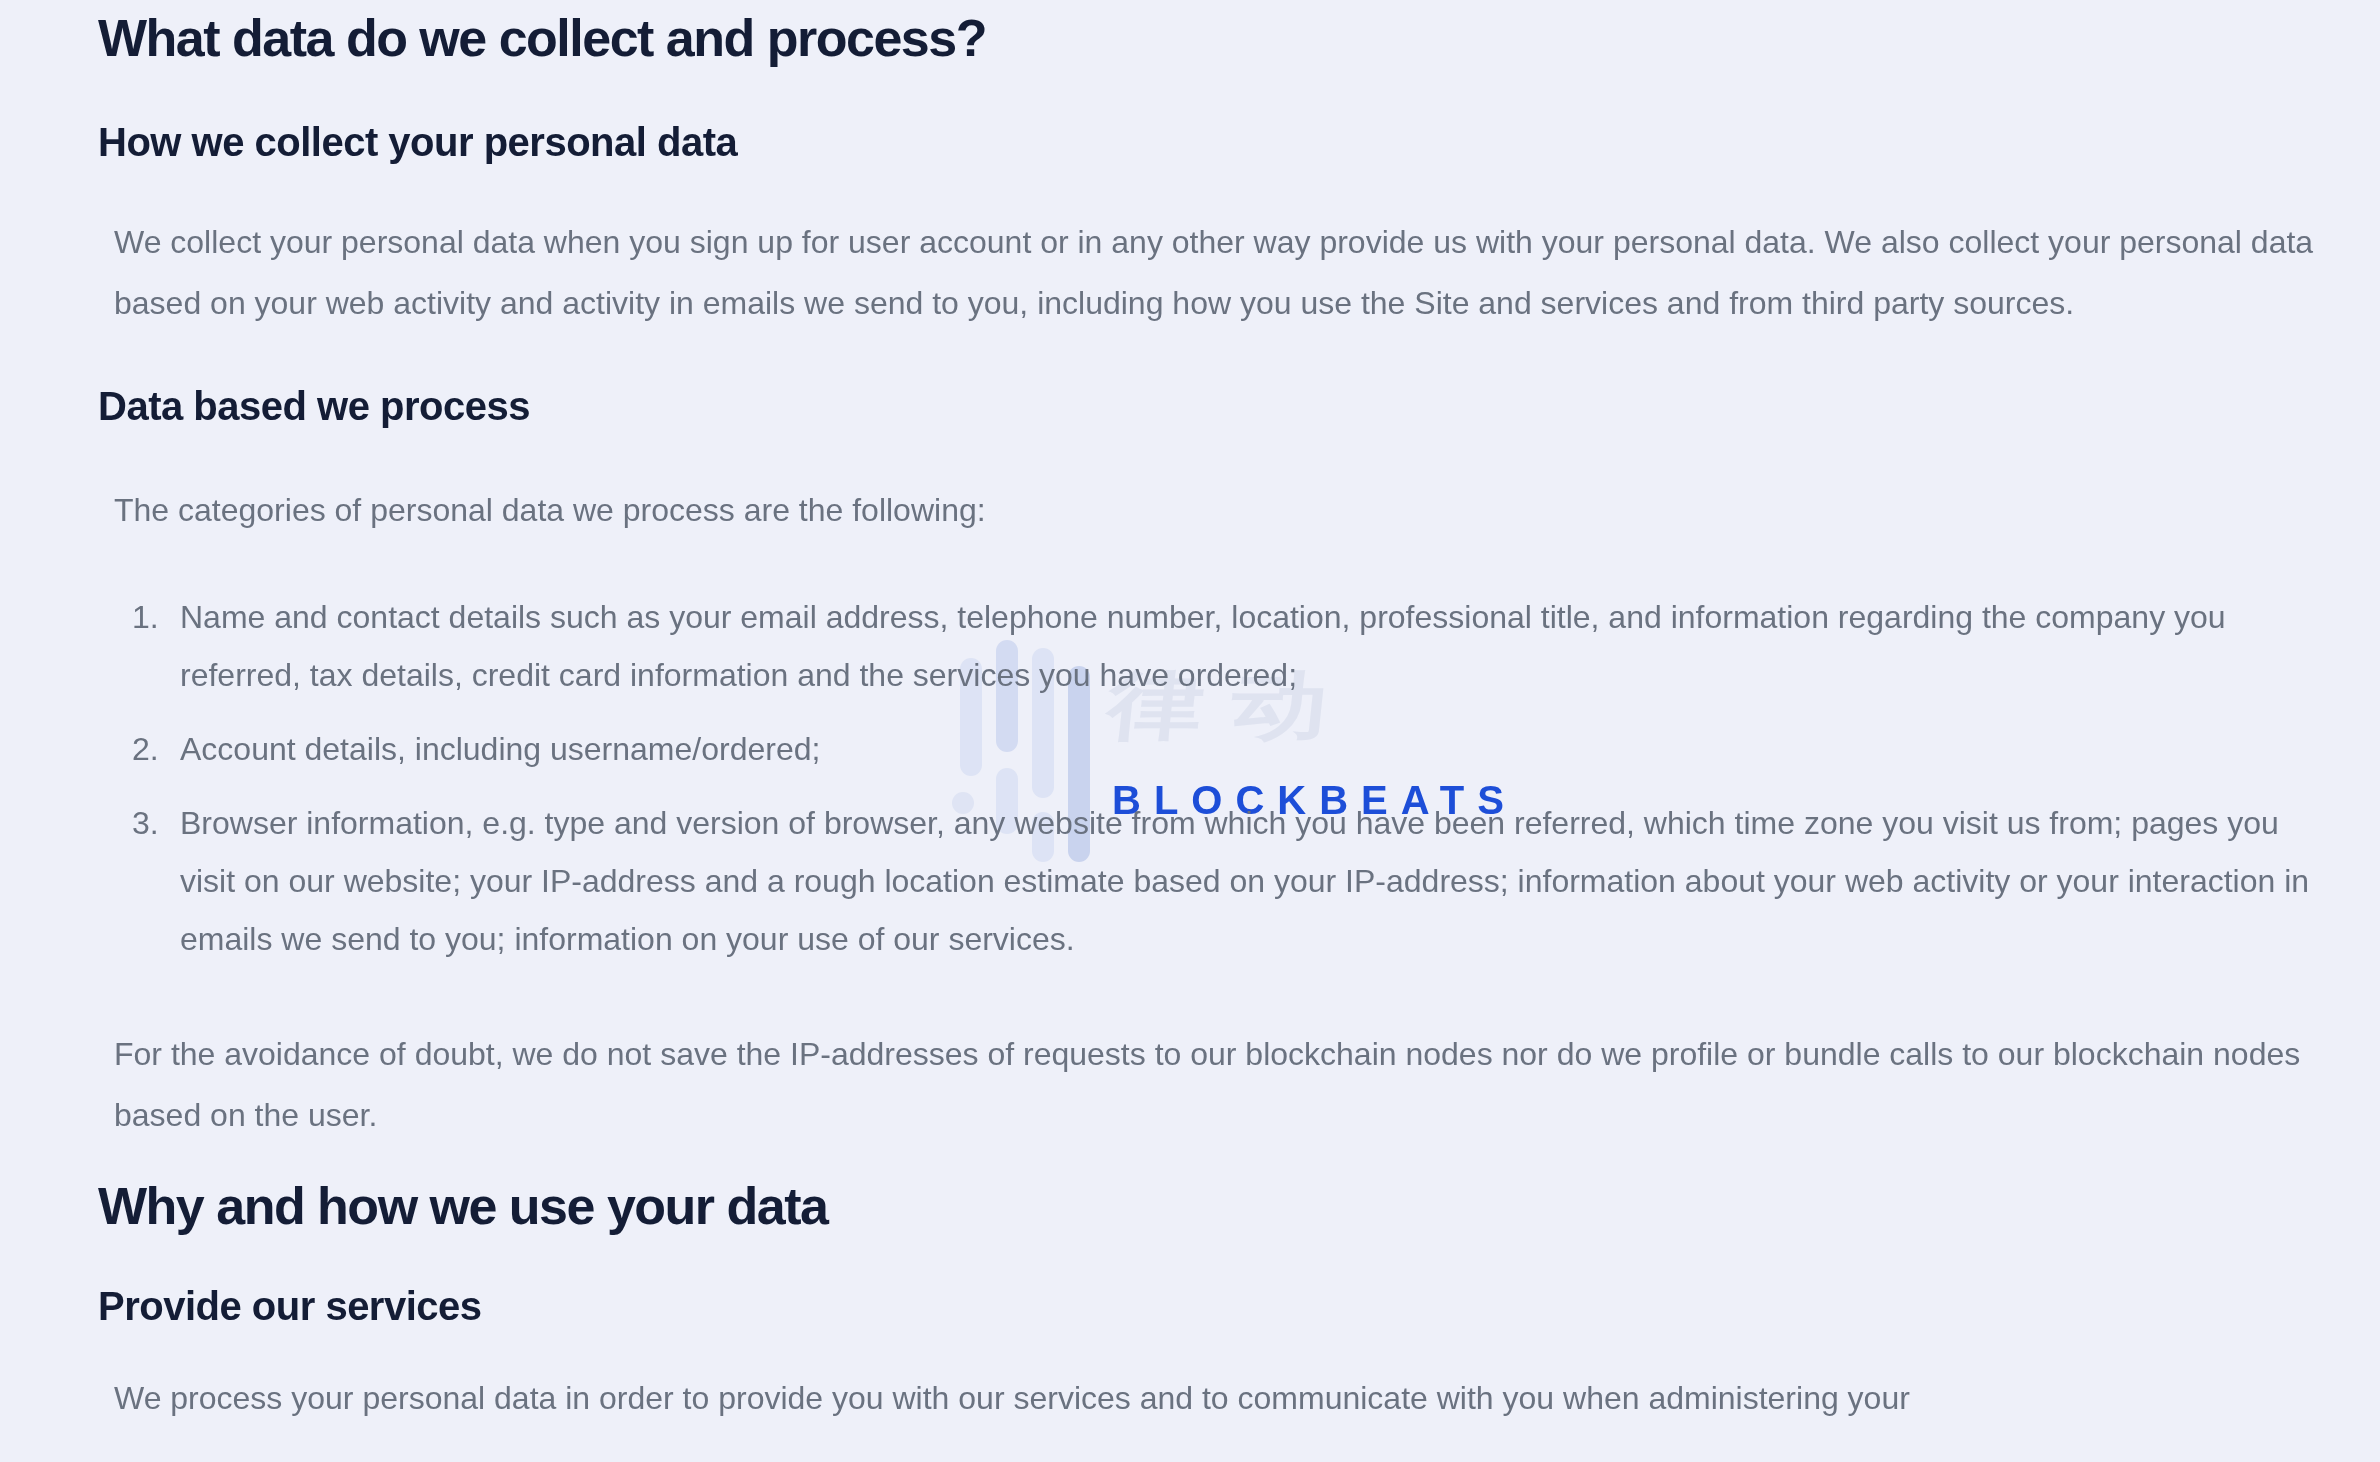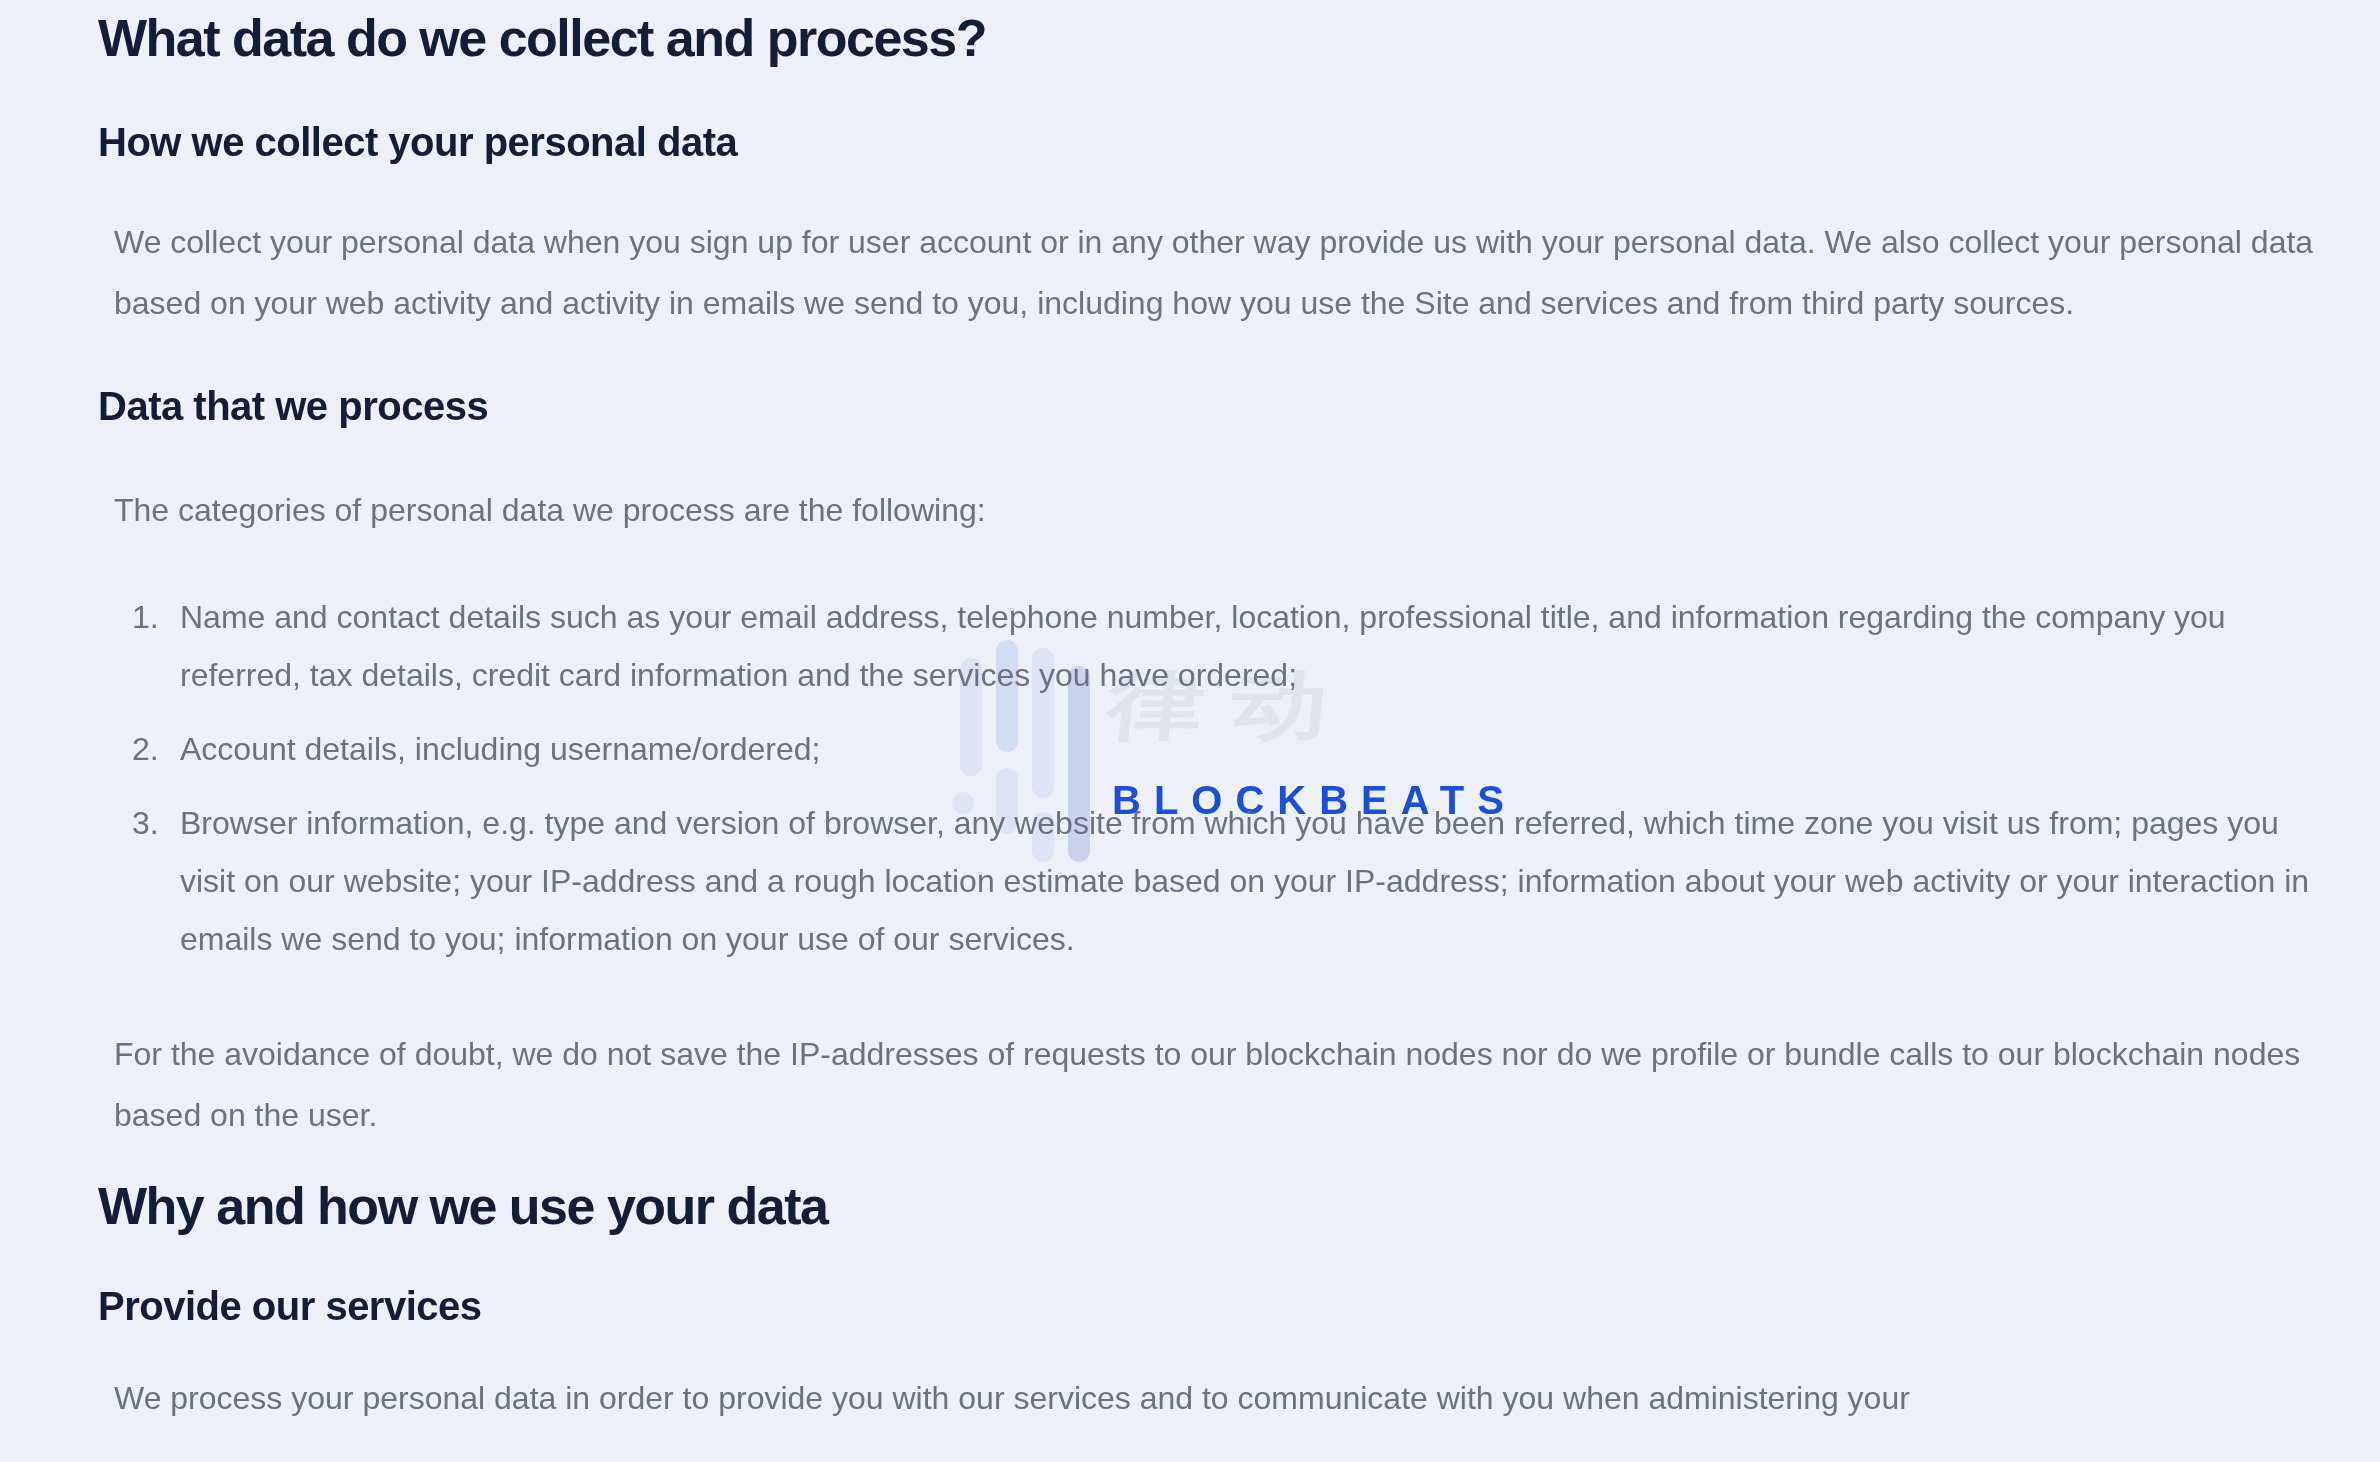--- a/index.html
+++ b/index.html
@@ -146,21 +146,21 @@
   </div>
 
   <div class="content">
 
     <h1>What data do we collect and process?</h1>
 
     <h2 class="h2-how">How we collect your personal data</h2>
 
     <p class="p-how">We collect your personal data when you sign up for user account or in any other way provide us with your personal data. We also collect your personal data based on your web activity and activity in emails we send to you, including how you use the Site and services and from third party sources.</p>
 
-    <h2 class="h2-process">Data that we process</h2>
+    <h2 class="h2-process">Data based we process</h2>
 
     <p class="p-cats">The categories of personal data we process are the following:</p>
 
     <ol class="num-list">
       <li>
         <span class="li-marker">1.</span>
         <span class="li-text">Name and contact details such as your email address, telephone number, location, professional title, and information regarding the company you referred, tax details, credit card information and the services you have ordered;</span>
       </li>
       <li>
         <span class="li-marker">2.</span>

